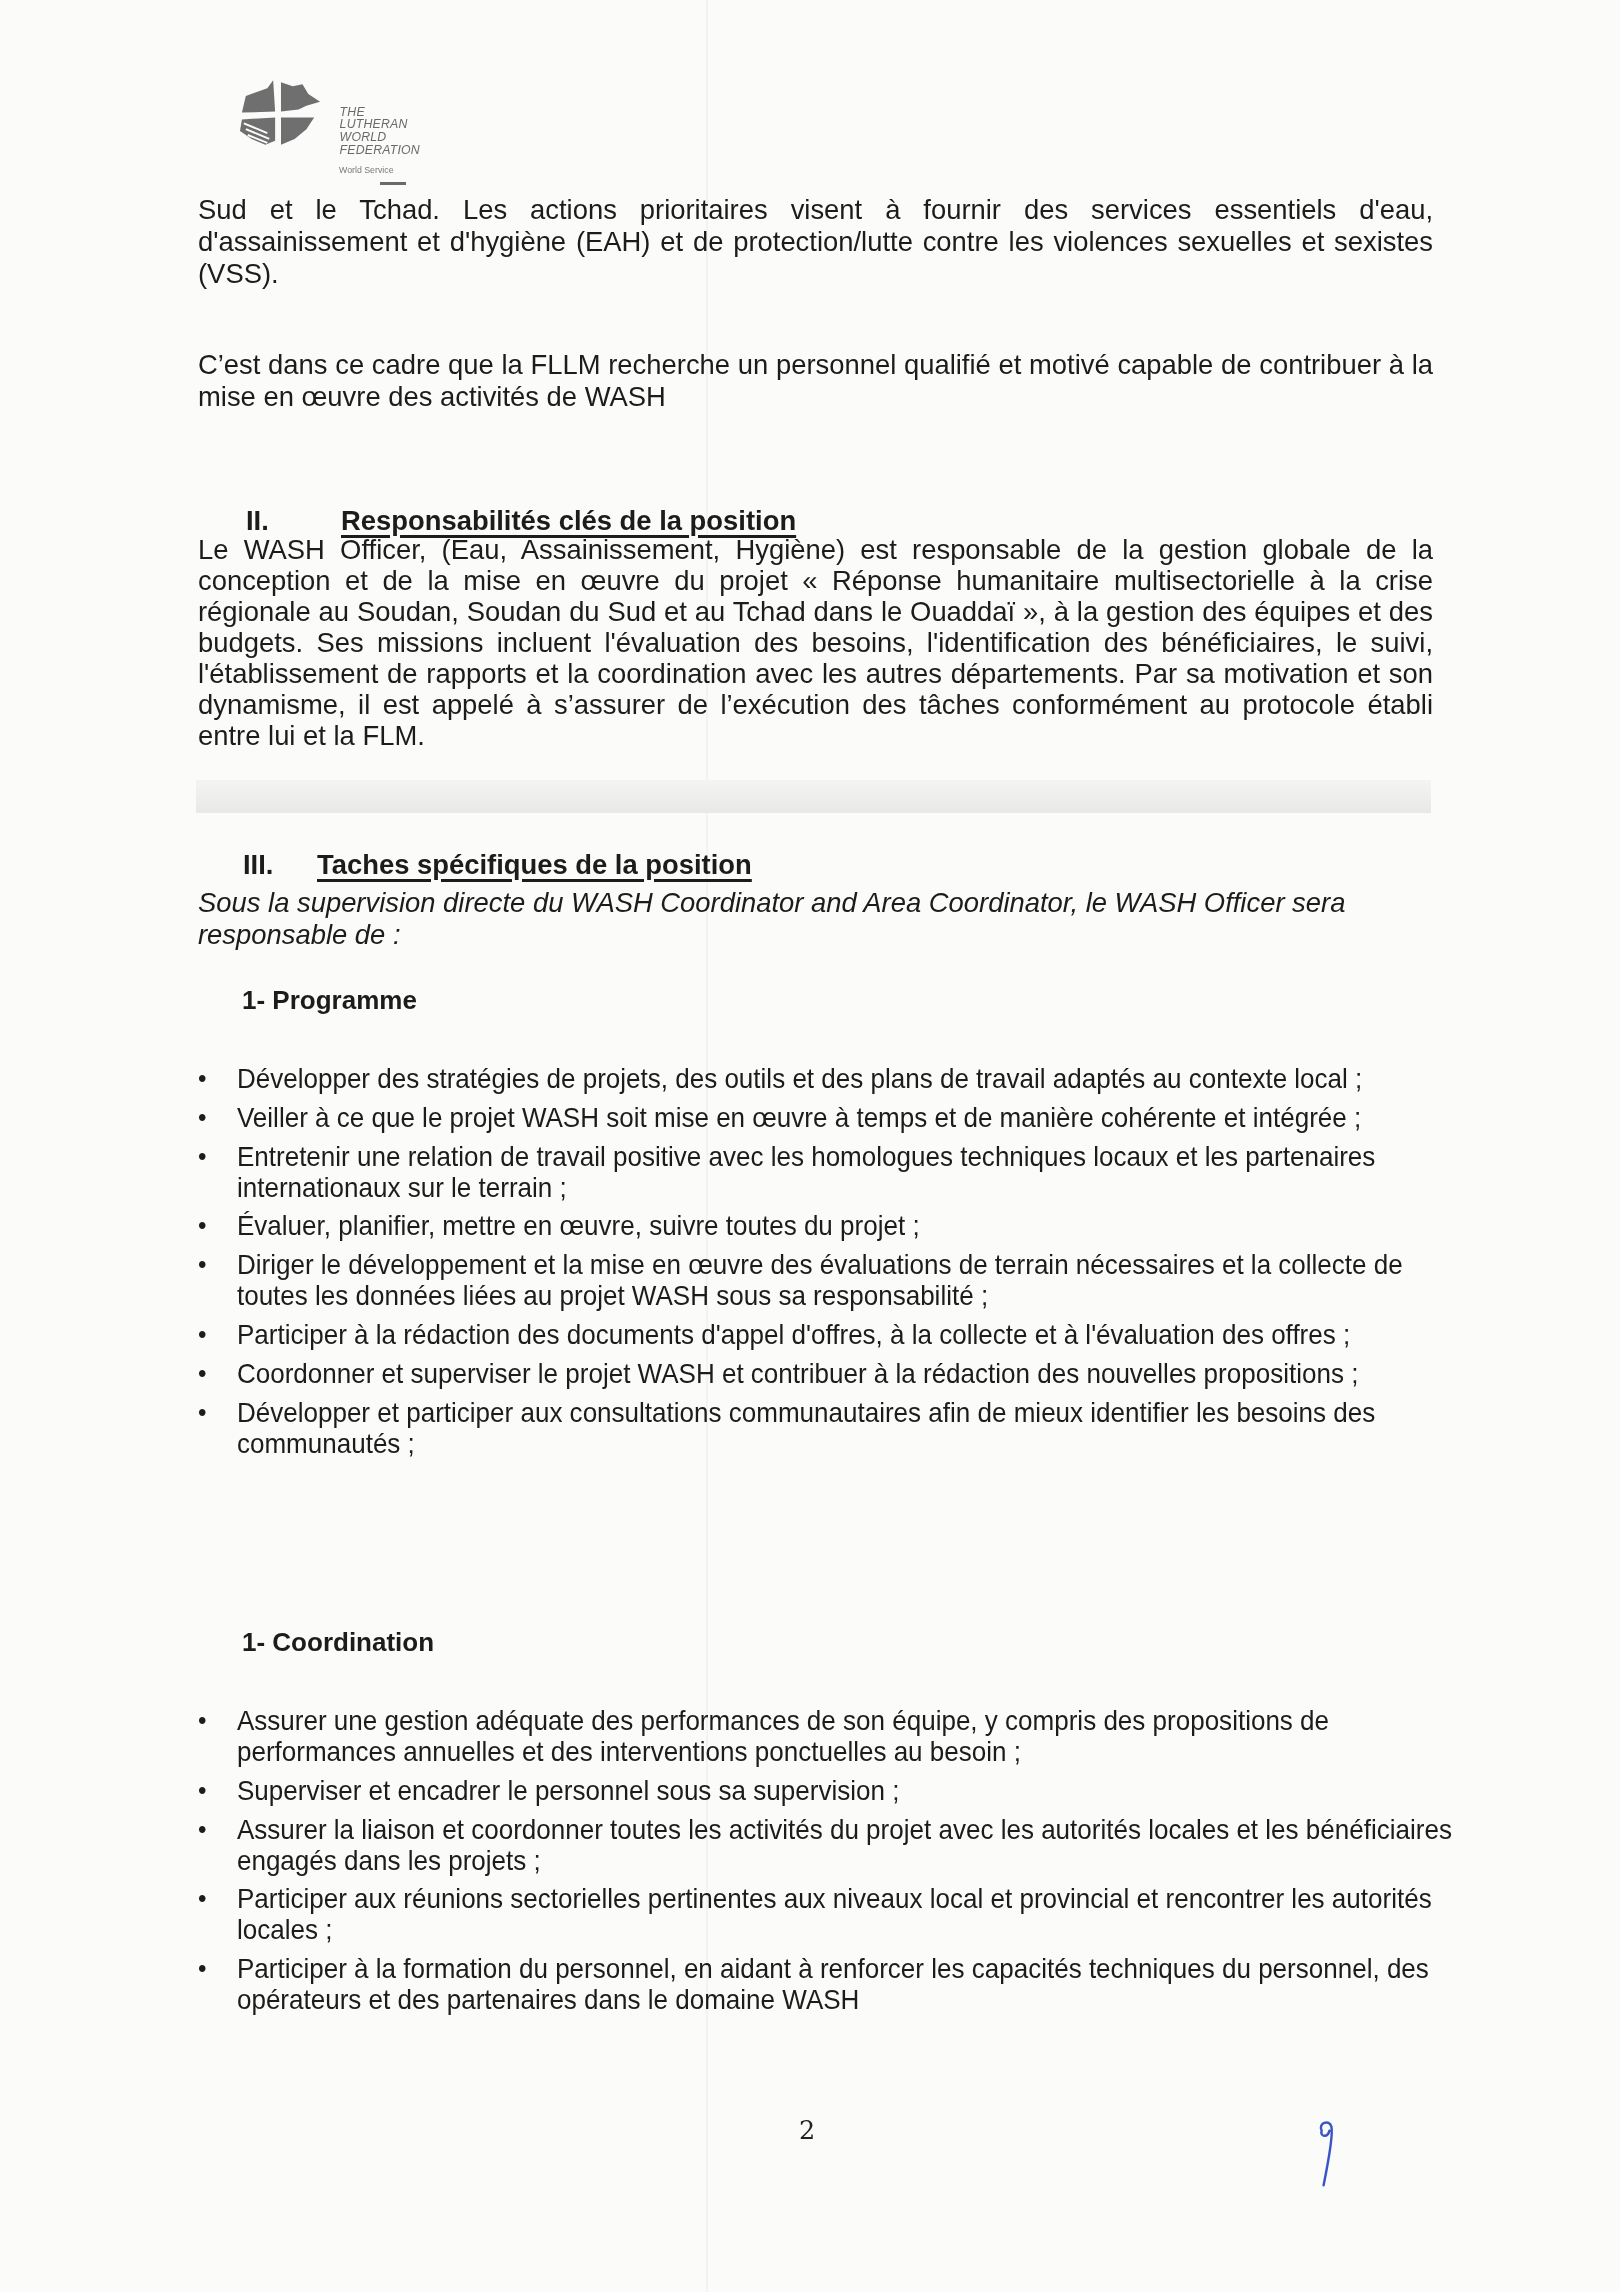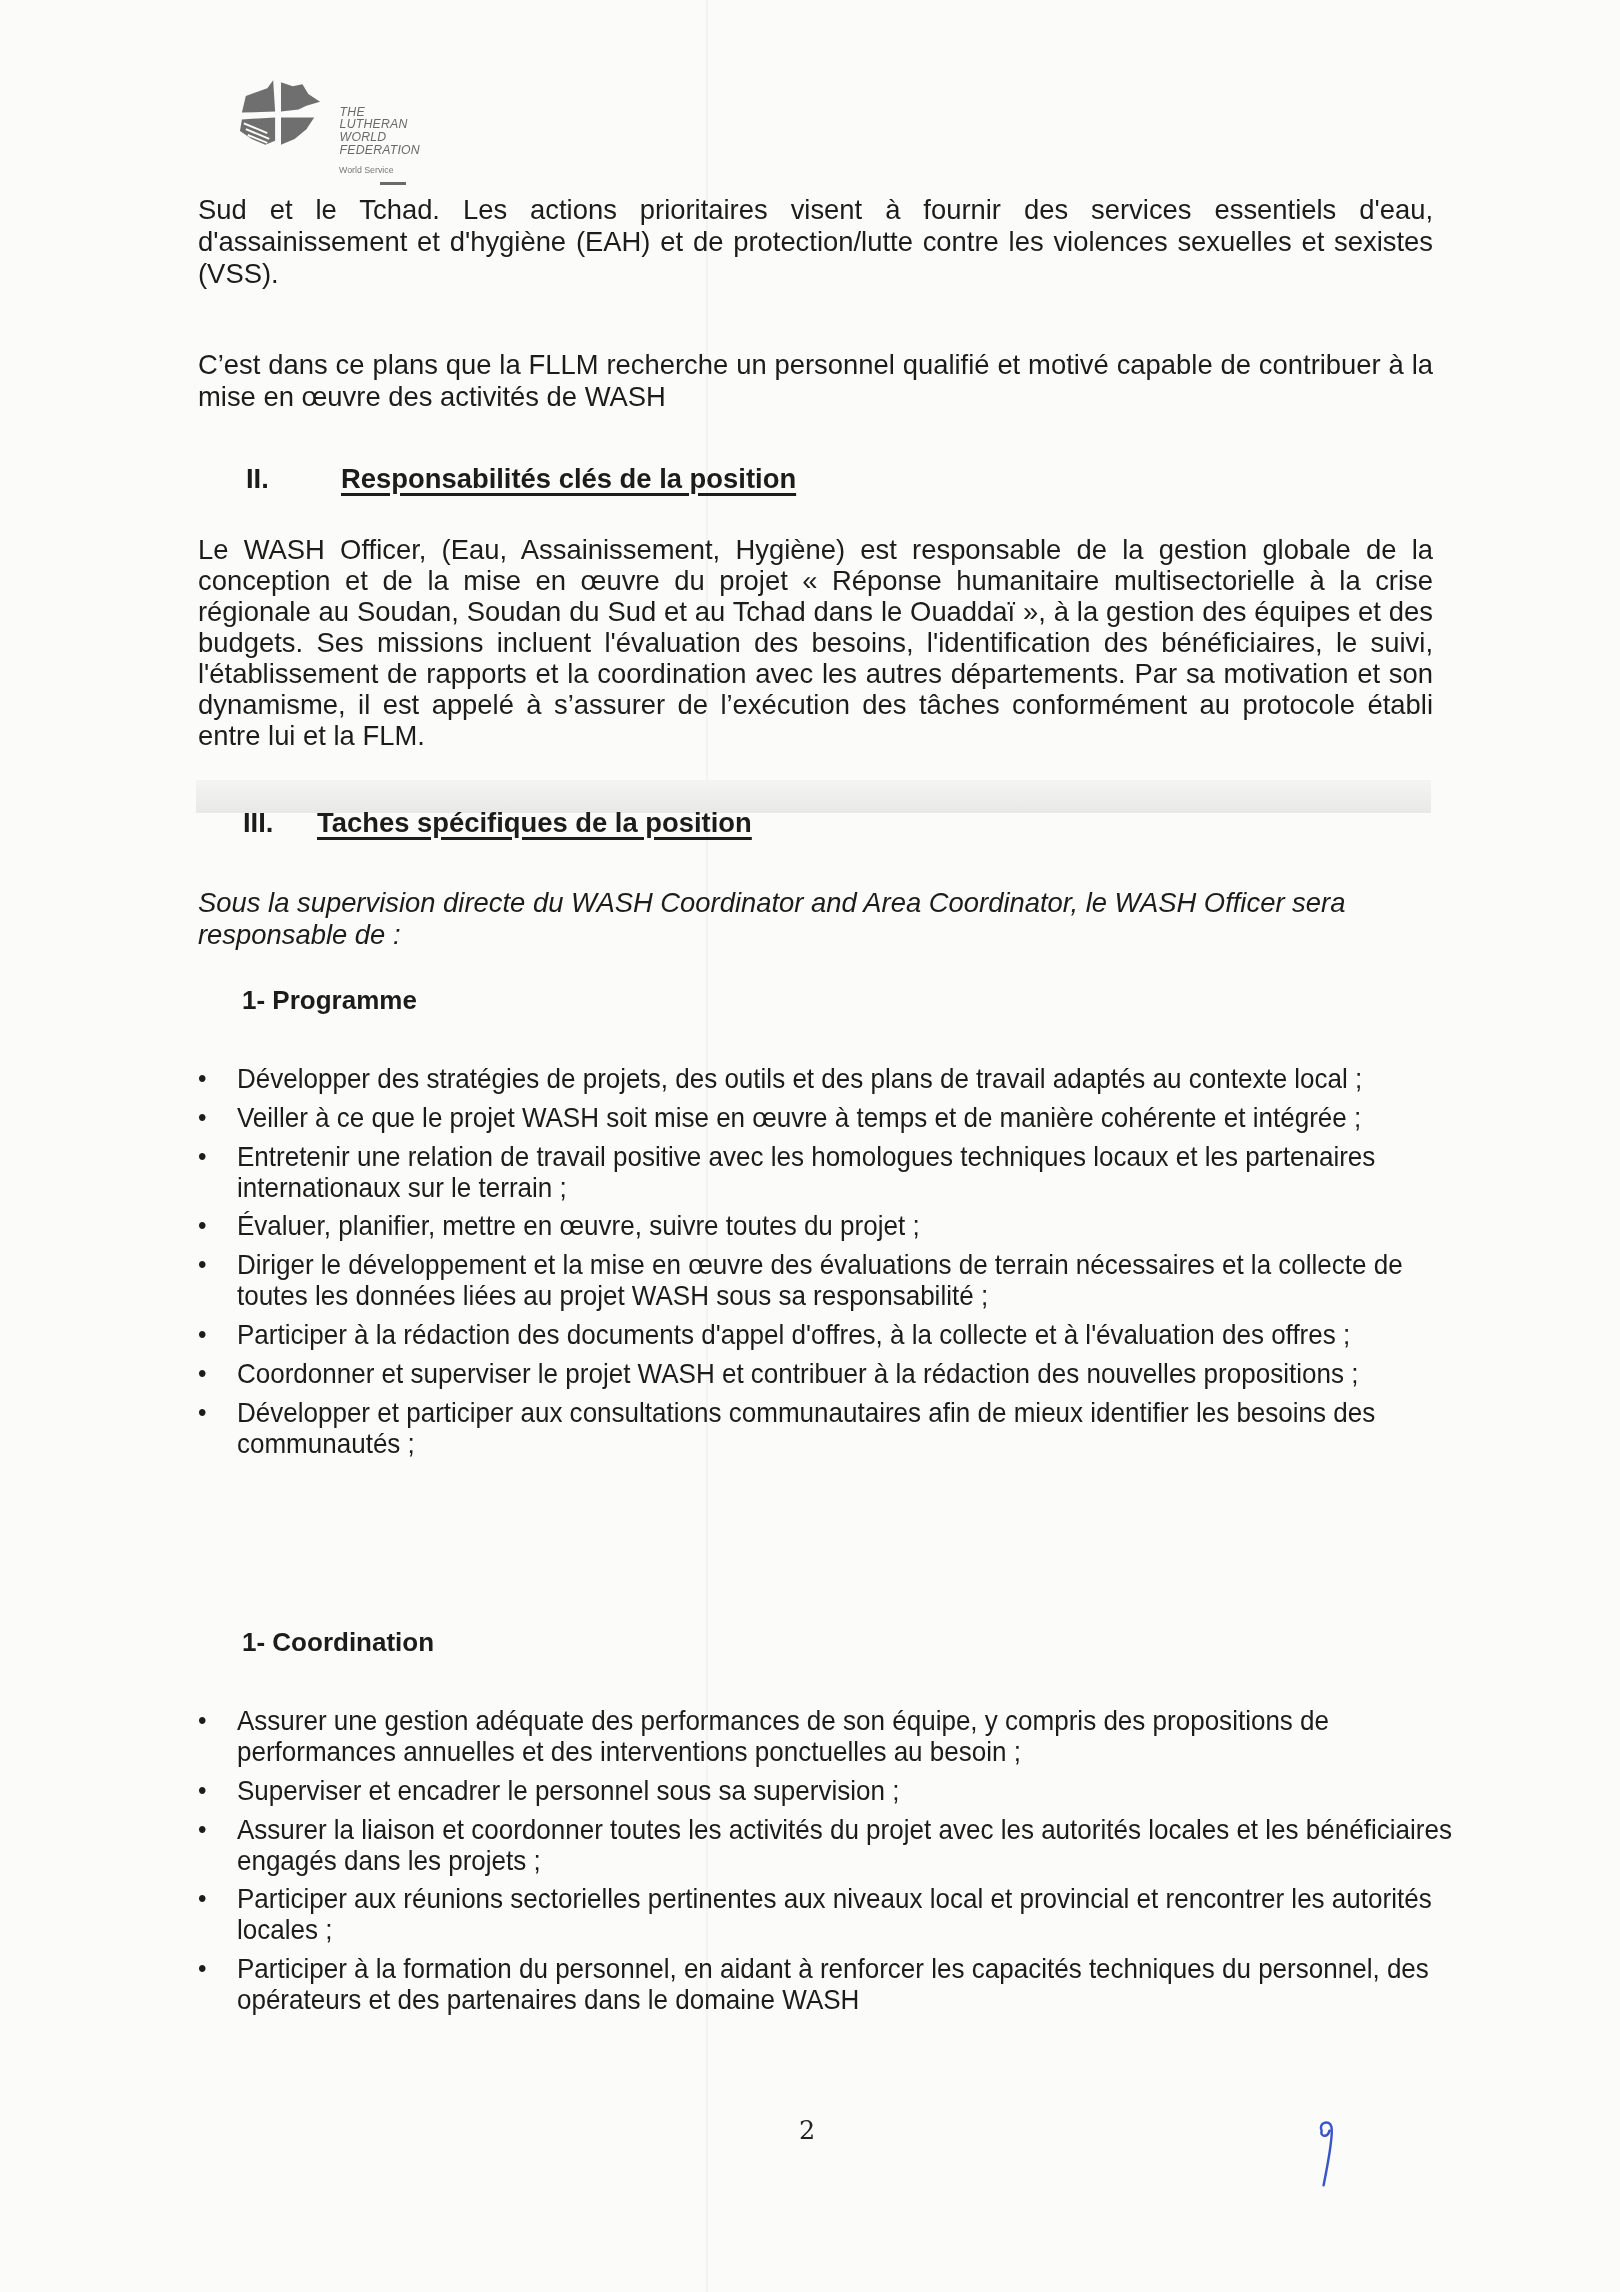--- a/index.html
+++ b/index.html
@@ -16,21 +16,21 @@
   .logo-text { margin-left: 17.6px; margin-top: 25.5px; font-size: 12.3px; line-height: 12.7px; color: #6a6a6a; letter-spacing: 0.2px; }
   .logo-sub { position: absolute; left: 339px; top: 165px; font-size: 8.8px; color: #777; }
   .logo-rule { position: absolute; left: 380px; top: 182px; width: 25.5px; height: 2.9px; background: #6a6a6a; }
 
   .page { position: absolute; left: 198px; width: 1235px; }
   .para {
     font-size: 27.4px; line-height: 32px; text-align: justify; margin: 0;
     text-align-last: left;
   }
   .h2 { position: absolute; font-size: 27.4px; font-weight: bold; }
-  .h2 .num { display: inline-block; width: 95px; }
+  .h2 .num { display: inline-block; width: 95px; margin-top: 42px; }
   .h2 .title { text-decoration: underline; text-decoration-thickness: 2.9px; text-underline-offset: 4.9px; }
   .h3 { position: absolute; font-size: 26px; font-weight: bold; }
 
   ul.bullets { position: absolute; left: 198px; width: 1245px; margin: 0; padding: 0; list-style: none; }
   ul.bullets li { position: relative; padding-left: 41px; font-size: 27.4px; line-height: 31px; margin-bottom: 7.8px; transform: scaleX(0.95); transform-origin: left; width: 1304px; }
   ul.bullets li::before { content: "•"; position: absolute; left: 0; top: 0; font-size: 25.5px; }
 
   .shade { position: absolute; left: 196px; top: 780px; width: 1235px; height: 33px; background: linear-gradient(#f4f4f3, #e8e8e7); }
   .fold { position: absolute; left: 706px; top: 0; width: 2px; height: 2293px; background: rgba(0,0,0,0.03); }
   .page-number { position: absolute; left: 799px; top: 2115px; font-family: "DejaVu Serif", serif; font-size: 25.5px; color: #222; }
@@ -56,21 +56,21 @@
     <div>FEDERATION</div>
   </div>
 </div>
 <div class="logo-sub">World Service</div>
 <div class="logo-rule"></div>
 
 <div class="page" style="top:194px;">
   <p class="para">Sud et le Tchad. Les actions prioritaires visent à fournir des services essentiels d'eau, d'assainissement et d'hygiène (EAH) et de protection/lutte contre les violences sexuelles et sexistes (VSS).</p>
 </div>
 <div class="page" style="top:349px;">
-  <p class="para">C’est dans ce plans que la FLLM recherche un personnel qualifié et motivé capable de contribuer à la mise en œuvre des activités de WASH</p>
+  <p class="para">C’est dans ce cadre que la FLLM recherche un personnel qualifié et motivé capable de contribuer à la mise en œuvre des activités de WASH</p>
 </div>
 
 <div class="h2" style="left:246px; top:463px;">
   <span class="num">II.</span><span class="title">Responsabilités clés de la position</span>
 </div>
 <div class="page" style="top:534px;">
   <p class="para" style="line-height:31px;">Le WASH Officer, (Eau, Assainissement, Hygiène) est responsable de la gestion globale de la conception et de la mise en œuvre du projet « Réponse humanitaire multisectorielle à la crise régionale au Soudan, Soudan du Sud et au Tchad dans le Ouaddaï », à la gestion des équipes et des budgets. Ses missions incluent l'évaluation des besoins, l'identification des bénéficiaires, le suivi, l'établissement de rapports et la coordination avec les autres départements. Par sa motivation et son dynamisme, il est appelé à s’assurer de l’exécution des tâches conformément au protocole établi entre lui et la FLM.</p>
 </div>
 
 <div class="shade"></div>

